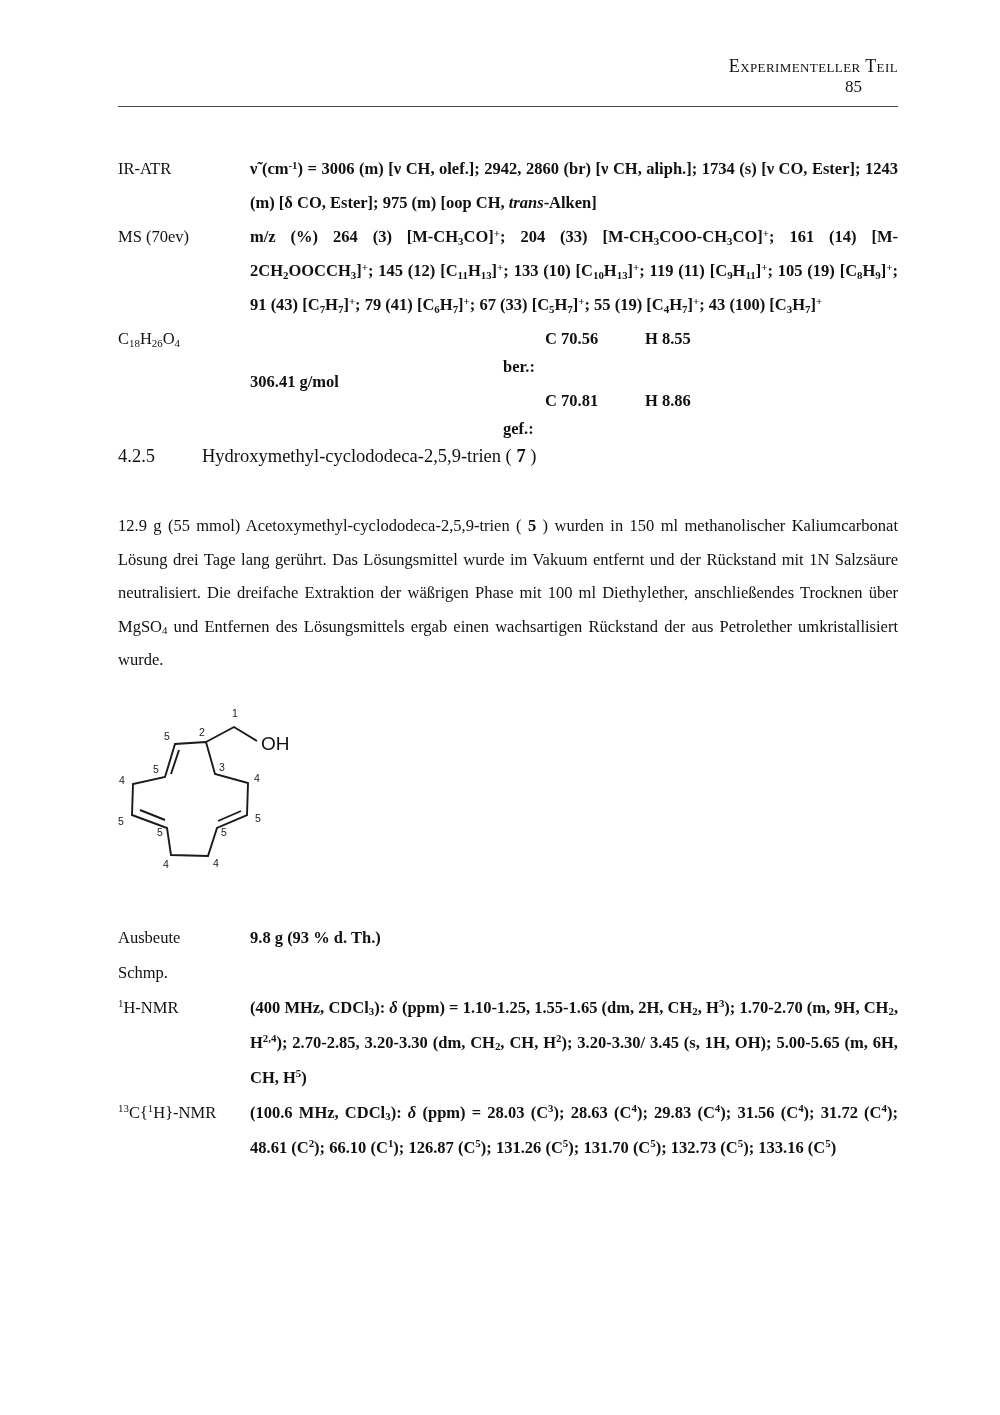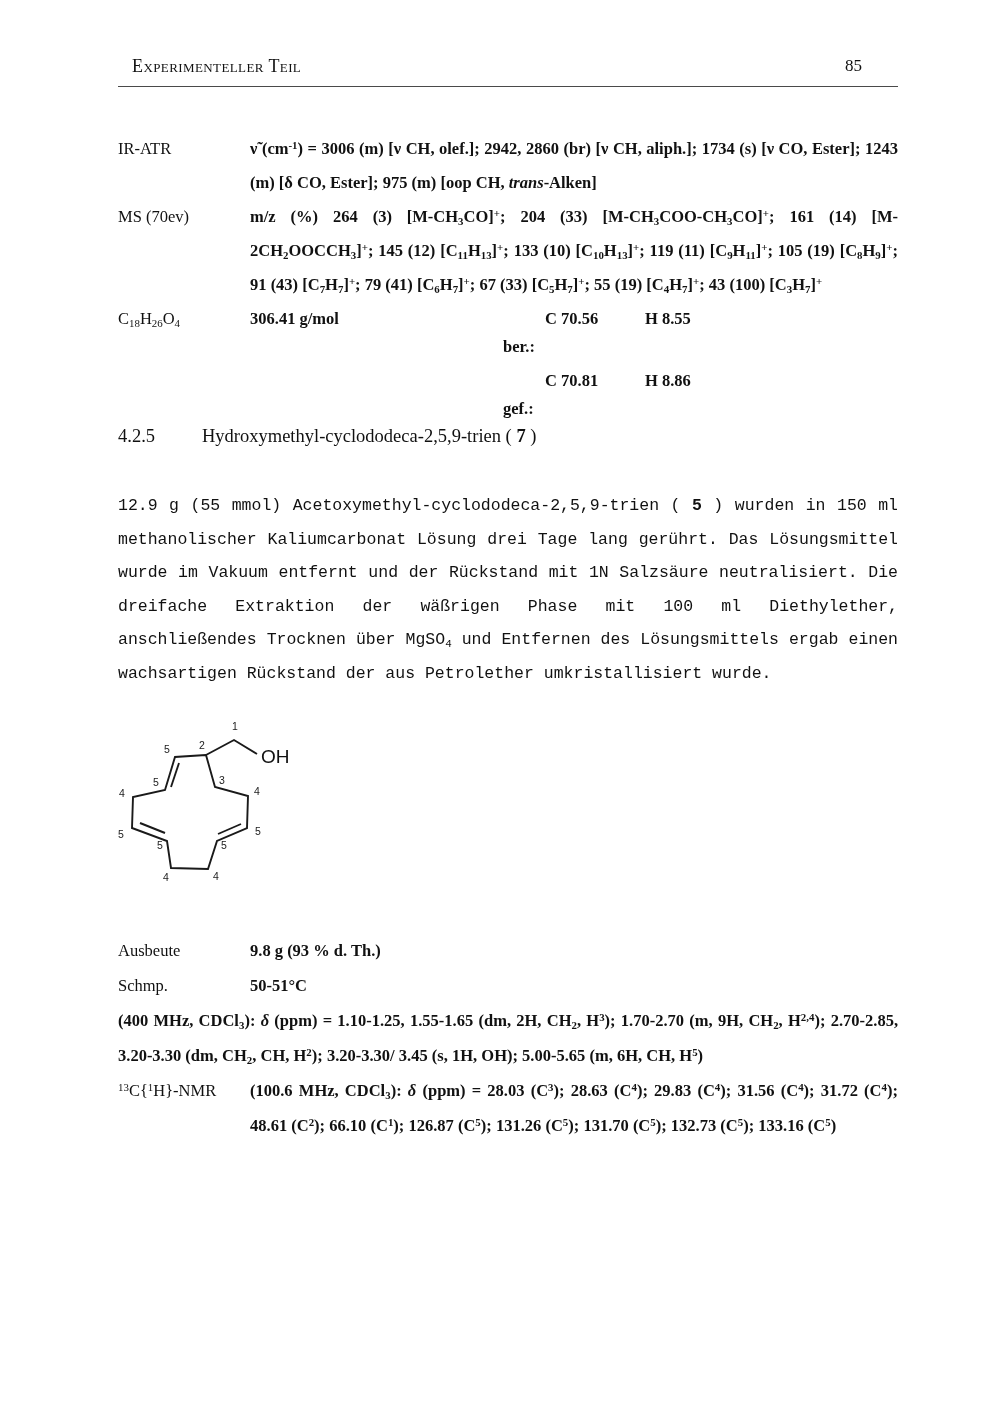--- a/index.html
+++ b/index.html
@@ -9,21 +9,21 @@
     overflow: hidden;
     color: #111;
     font-family: "Liberation Serif", "DejaVu Serif", serif;
     font-size: 16.5px;
   }
   .page { padding: 0 102px 0 118px; position: relative; }
 
   
   .running-head {
     margin-top: 56px;
-    display: flex; justify-content: space-between; align-items: flex-start;
+    display: flex; justify-content: space-between; align-items: flex-end; flex-direction: column;
   }
   .running-head .title {
     font-variant: small-caps;
     font-size: 18px; letter-spacing: 0.4px;
     padding-left: 14px;
   }
   .running-head .pageno { font-size: 17px; padding-right: 36px; }
   .head-rule {
     border: none; border-top: 1.6px solid #4a4a4a;
     margin-top: 9px;
@@ -35,38 +35,37 @@
   .dl .dt { width: 132px; flex: 0 0 132px; line-height: 34px; }
   .dl .dd { flex: 1; text-align: justify; line-height: 34px; font-weight: bold; }
   .dl.top { margin-top: 45px; }
 
   sup, sub { font-size: 66%; line-height: 0; position: relative; vertical-align: baseline; }
   sup { top: -0.48em; }
   sub { top: 0.26em; text-align: right; }
 
   
   .dd.formula { display: flex; text-align: left; }
-  .dd.formula .mass { width: 253px; flex: 0 0 253px; }
+  .dd.formula .mass { width: 253px; flex: 0 0 253px; margin-top: 43px; }
   .ea .ea-row { display: flex; line-height: 34px; }
   .ea .ea-label { width: 42px; flex: 0 0 42px; margin-top: 28px; }
   .ea .ea-c { width: 100px; flex: 0 0 100px; }
 
   
   .section-heading {
     font-size: 18.5px; font-weight: normal;
     display: flex;
   }
   .section-heading .num { width: 84px; flex: 0 0 84px; }
 
   
   .body-par {
     margin-top: 42px;
     text-align: justify;
     line-height: 33.5px;
-    font-family: Liberation Mono, monospace;
   }
 
   
   .structure-fig { margin: 13px 0 0 -8px; width: 200px; }
   .structure-fig svg { display: block; }
   .bond { fill: none; stroke: #1a1a1a; stroke-width: 1.9; stroke-linejoin: miter; }
   .atom-num {
     font-family: "Liberation Sans", "DejaVu Sans", sans-serif;
     font-size: 10.5px; fill: #1a1a1a;
   }
@@ -155,23 +154,23 @@
     </svg>
   </figure>
 
   <section class="dl bottom">
     <div class="row">
       <div class="dt">Ausbeute</div>
       <div class="dd">9.8 g (93 % d. Th.)</div>
     </div>
     <div class="row">
       <div class="dt">Schmp.</div>
-      <div class="dd">50-51°C</div>
     </div>
     <div class="row">
+      <div class="dt"><sup>1</sup>H-NMR</div>
       <div class="dd">(400 MHz, CDCl<sub>3</sub>): <i>δ</i> (ppm) = 1.10-1.25, 1.55-1.65 (dm, 2H, CH<sub>2</sub>, H<sup>3</sup>); 1.70-2.70 (m, 9H, CH<sub>2</sub>, H<sup>2,4</sup>); 2.70-2.85, 3.20-3.30 (dm, CH<sub>2</sub>, CH, H<sup>2</sup>); 3.20-3.30/ 3.45 (s, 1H, OH); 5.00-5.65 (m, 6H, CH, H<sup>5</sup>)</div>
     </div>
     <div class="row">
       <div class="dt"><sup>13</sup>C{<sup>1</sup>H}-NMR</div>
       <div class="dd">(100.6 MHz, CDCl<sub>3</sub>): <i>δ</i> (ppm) = 28.03 (C<sup>3</sup>); 28.63 (C<sup>4</sup>); 29.83 (C<sup>4</sup>); 31.56 (C<sup>4</sup>); 31.72 (C<sup>4</sup>); 48.61 (C<sup>2</sup>); 66.10 (C<sup>1</sup>); 126.87 (C<sup>5</sup>); 131.26 (C<sup>5</sup>); 131.70 (C<sup>5</sup>); 132.73 (C<sup>5</sup>); 133.16 (C<sup>5</sup>)</div>
     </div>
   </section>
 
 </div>
 

